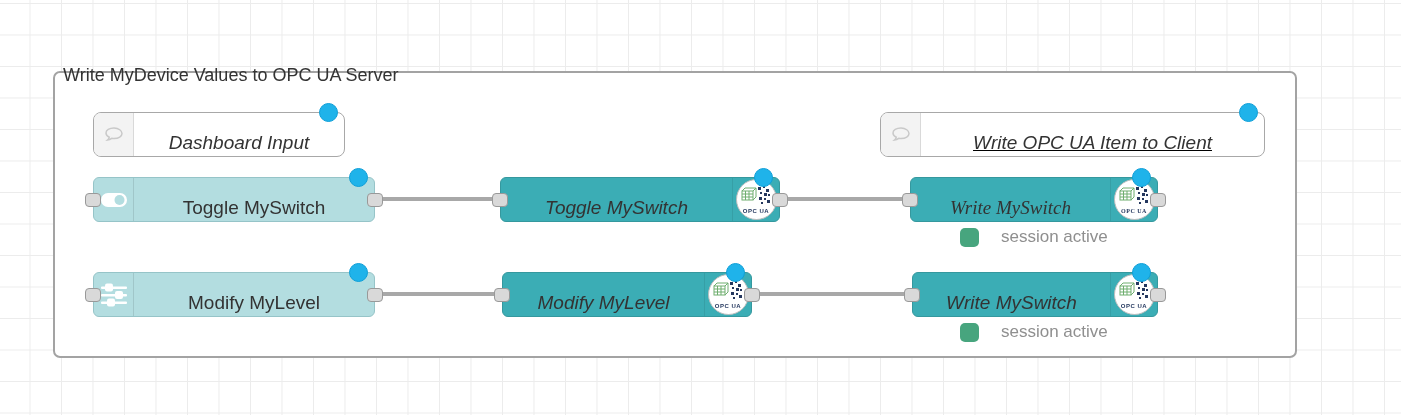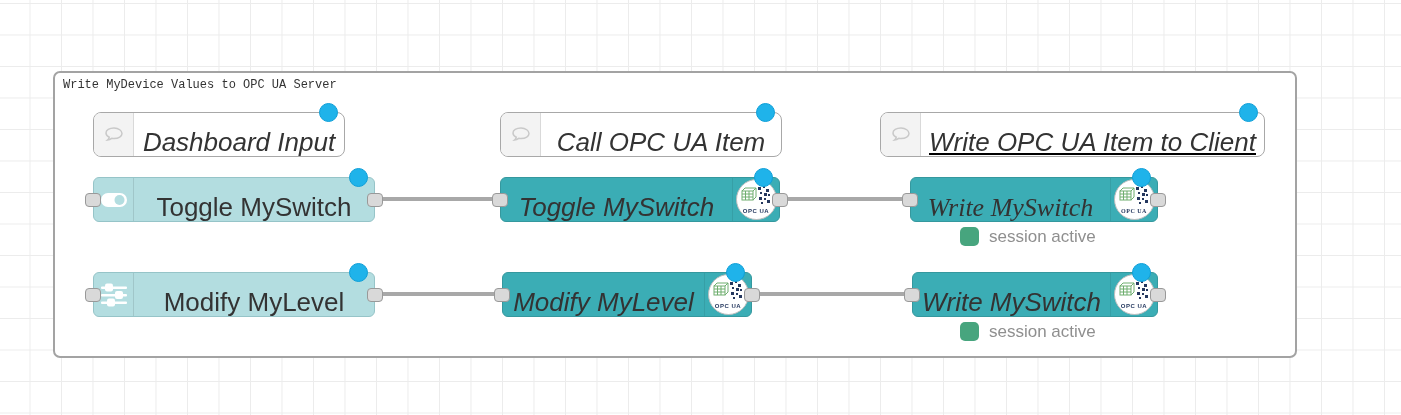--- a/index.html
+++ b/index.html
@@ -16,41 +16,40 @@
       linear-gradient(to bottom,#ececec 1px,transparent 1px);
     background-size:31.5px 31.5px;
     background-position:-2px 3px;
   }
   .group{
     position:absolute;left:53px;top:71px;width:1244px;height:287px;
     background:#ffffff;border:2.5px solid #a3a3a3;border-radius:7px;
     box-sizing:border-box;
   }
   .group-label{
-    position:absolute;left:63px;top:78px;font-size:12px;color:#333;
+    position:absolute;left:63px;top:65px;font-size:18px;color:#333;
     white-space:nowrap;
-    font-family:Liberation Mono, monospace;
   }
   .node{
     position:absolute;height:45px;border-radius:6px;box-sizing:border-box;
     display:flex;align-items:center;
   }
   .node.light{background:#b3dde0;border:1.5px solid #96c4c8;}
   .node.dark{background:#3badb5;border:1.5px solid #35989e;}
   .node.comment{background:#ffffff;border:1.5px solid #a8a8a8;border-radius:8px;}
   .icon-area{
     height:100%;display:flex;align-items:center;justify-content:center;
     box-sizing:border-box;flex:0 0 auto;
   }
   .icon-area.left{width:40px;border-right:1px solid rgba(0,0,0,0.10);}
   .icon-area.cleft{width:40px;background:#f3f3f3;border-right:1px solid #d9d9d9;
     border-radius:7px 0 0 7px;}
   .icon-area.right{width:47px;border-left:1px solid rgba(0,0,0,0.08);}
   .node-label{
-    flex:1;text-align:center;font-size:26px;color:#333;white-space:nowrap;
+    flex:1;text-align:center;font-size:19px;color:#333;white-space:nowrap;
     overflow:hidden;
     margin-top:16px;
   }
   .italic{font-style:italic;}
   .port{
     position:absolute;width:16px;height:14px;background:#d9d9d9;
     border:1.5px solid #999;border-radius:4px;box-sizing:border-box;
     top:50%;margin-top:-7px;z-index:3;
   }
   .port.in{left:-9px;}
@@ -58,21 +57,21 @@
   .changed-dot{
     position:absolute;width:19px;height:19px;border-radius:50%;
     background:#1fb3ea;border:1px solid #0e9fd8;box-sizing:border-box;
     top:-10px;right:6px;z-index:4;
   }
   .wire{
     position:absolute;height:4px;background:#a8a8a8;border-radius:2px;z-index:1;
   }
   .node{z-index:2;}
   .status{
-    position:absolute;display:flex;align-items:flex-start;gap:10px;
+    position:absolute;display:flex;align-items:center;gap:22px;
     font-size:17px;color:#8f8f8f;white-space:nowrap;padding-left:38px;
   }
   .status-dot{
     width:19px;height:19px;border-radius:5px;background:#47a57e;flex:0 0 auto;
   }
   .opcua-badge{
     width:41px;height:41px;border-radius:50%;background:#ffffff;
     border:1px solid #bdbdbd;box-sizing:border-box;position:relative;
     display:flex;flex-direction:column;align-items:center;justify-content:center;
   }
@@ -97,29 +96,20 @@
   <div class="node comment" style="left:93px;top:112px;width:252px;">
     <div class="icon-area cleft">
       <svg width="24" height="24" viewBox="0 0 24 24">
           <path d="M12 5c-4.7 0-8 2.1-8 4.9 0 1.8 1.3 3.3 3.3 4.2-.3 1.1-.9 2.1-1.8 2.9 1.6-.2 3.1-.9 4.2-1.7.7.1 1.5.2 2.3.2 4.7 0 8-2.1 8-4.9S16.7 5 12 5z" fill="none" stroke="#c9c9c9" stroke-width="1.5"></path>
         </svg>
     </div>
     <div class="node-label italic">Dashboard Input</div>
     <div class="changed-dot"></div>
   </div>
 
-  <div class="node comment" style="left:500px;top:112px;width:282px;">
-    <div class="icon-area cleft">
-      <svg width="24" height="24" viewBox="0 0 24 24">
-          <path d="M12 5c-4.7 0-8 2.1-8 4.9 0 1.8 1.3 3.3 3.3 4.2-.3 1.1-.9 2.1-1.8 2.9 1.6-.2 3.1-.9 4.2-1.7.7.1 1.5.2 2.3.2 4.7 0 8-2.1 8-4.9S16.7 5 12 5z" fill="none" stroke="#c9c9c9" stroke-width="1.5"></path>
-        </svg>
-    </div>
-    <div class="node-label italic">Call OPC UA Item</div>
-    <div class="changed-dot"></div>
-  </div>
 
   <div class="node comment" style="left:880px;top:112px;width:385px;text-decoration:underline;">
     <div class="icon-area cleft">
       <svg width="24" height="24" viewBox="0 0 24 24">
           <path d="M12 5c-4.7 0-8 2.1-8 4.9 0 1.8 1.3 3.3 3.3 4.2-.3 1.1-.9 2.1-1.8 2.9 1.6-.2 3.1-.9 4.2-1.7.7.1 1.5.2 2.3.2 4.7 0 8-2.1 8-4.9S16.7 5 12 5z" fill="none" stroke="#c9c9c9" stroke-width="1.5"></path>
         </svg>
     </div>
     <div class="node-label italic">Write OPC UA Item to Client</div>
     <div class="changed-dot"></div>
   </div>

